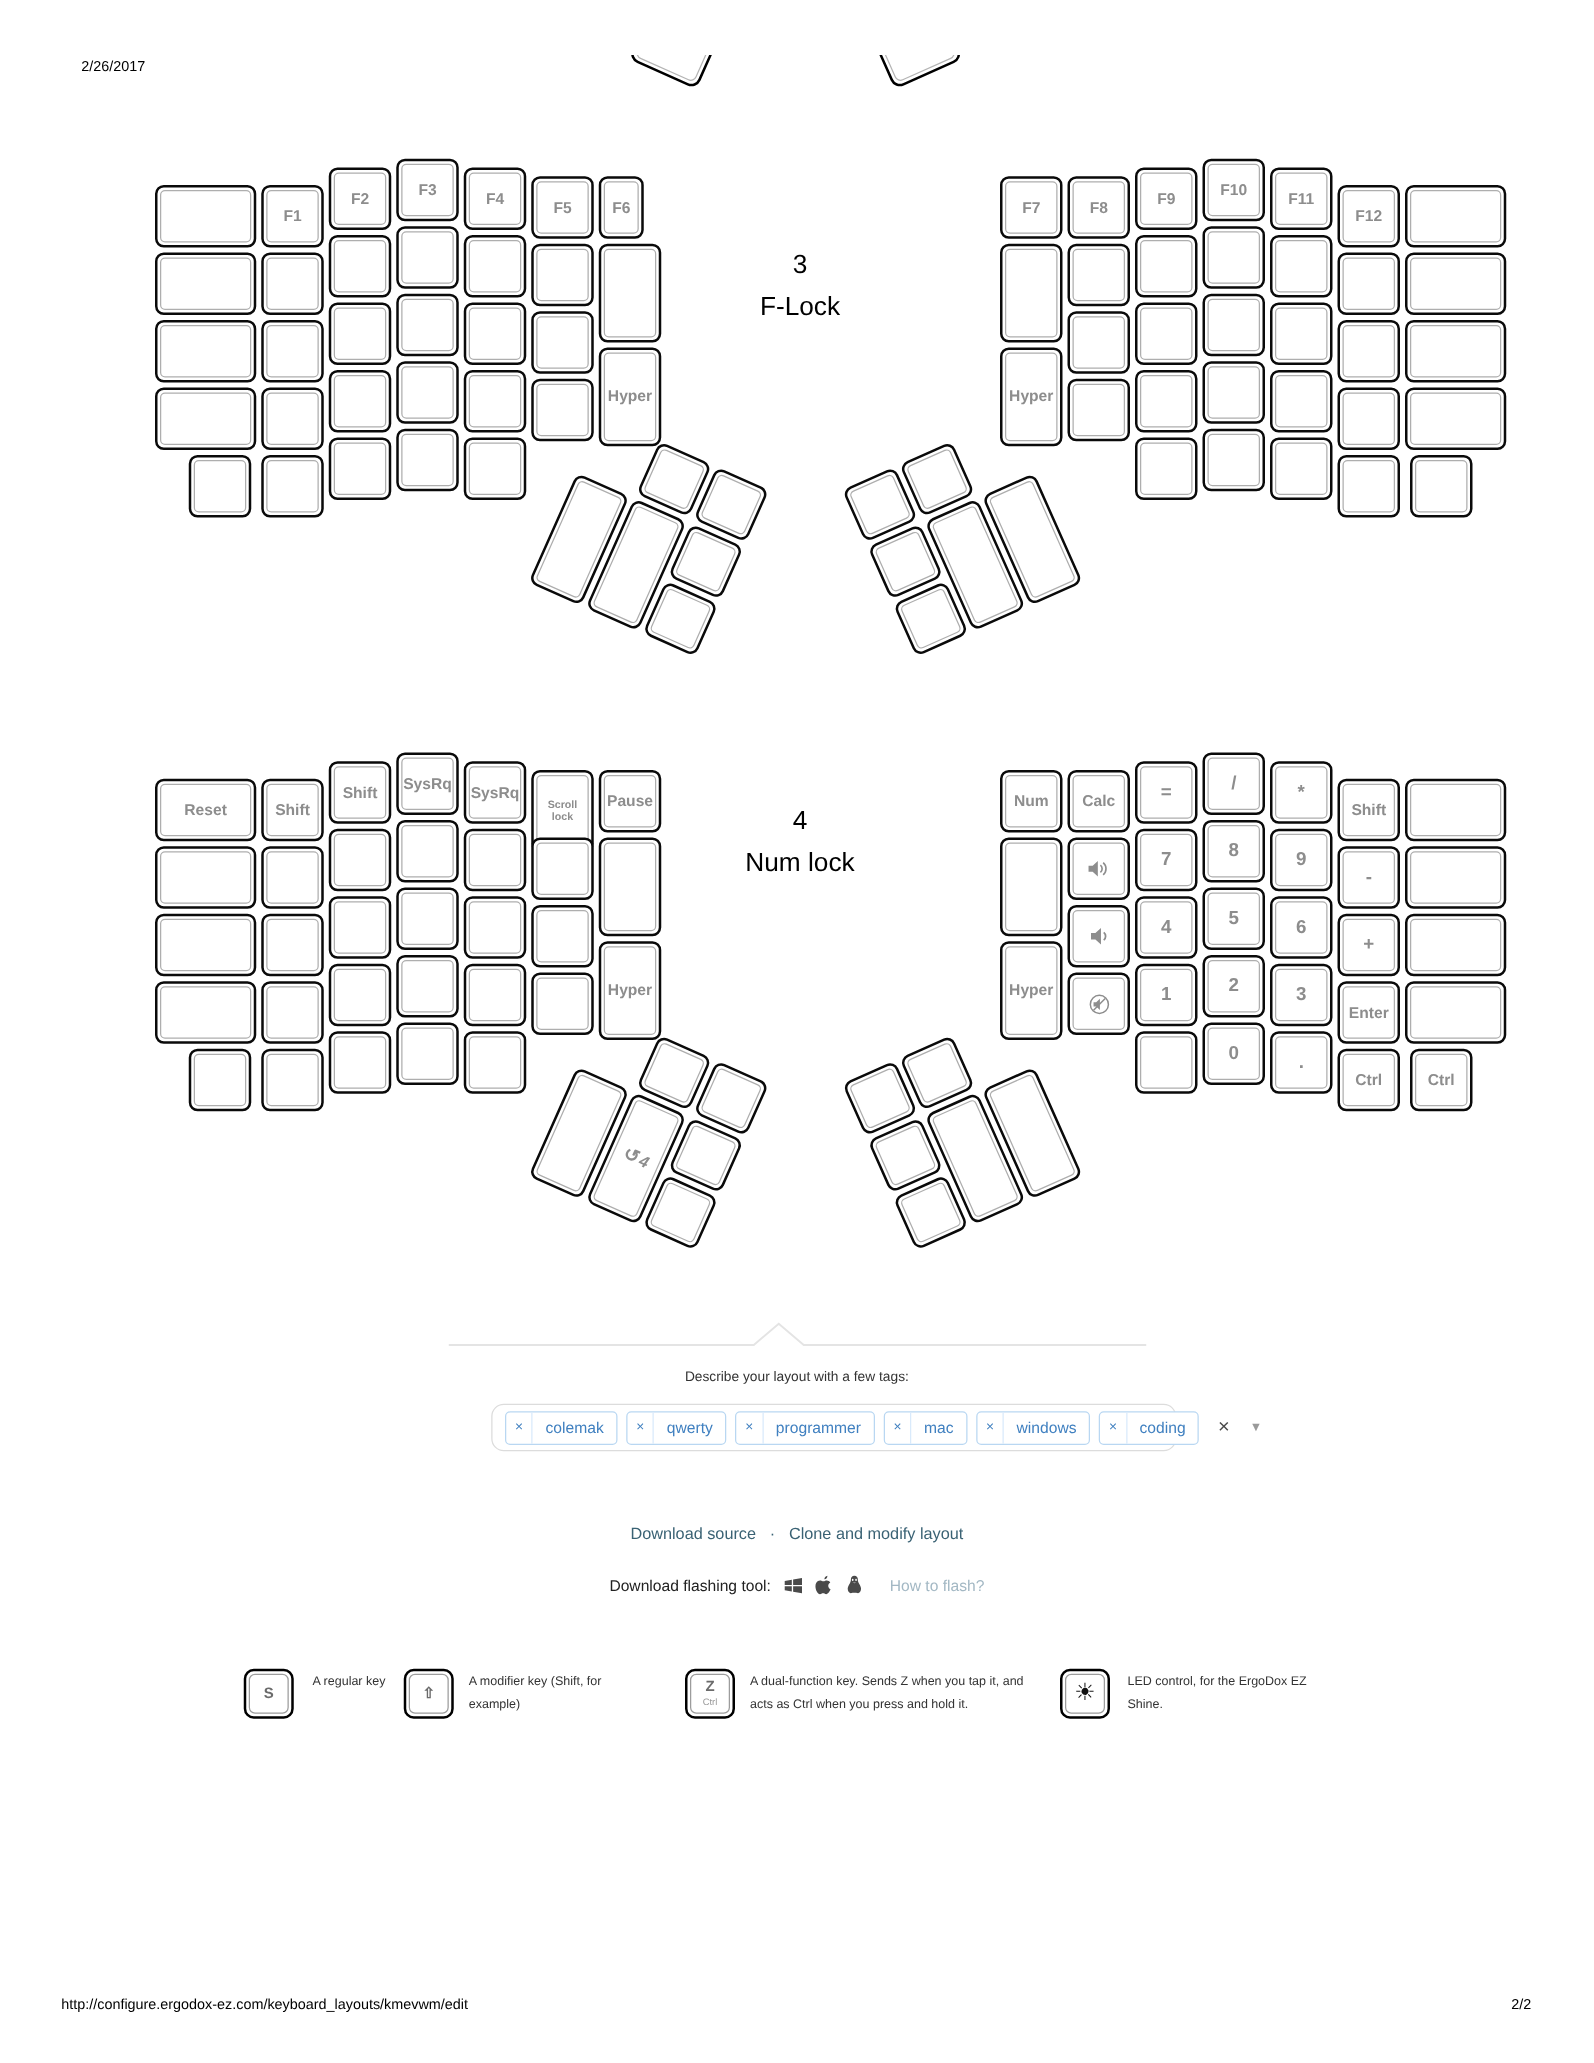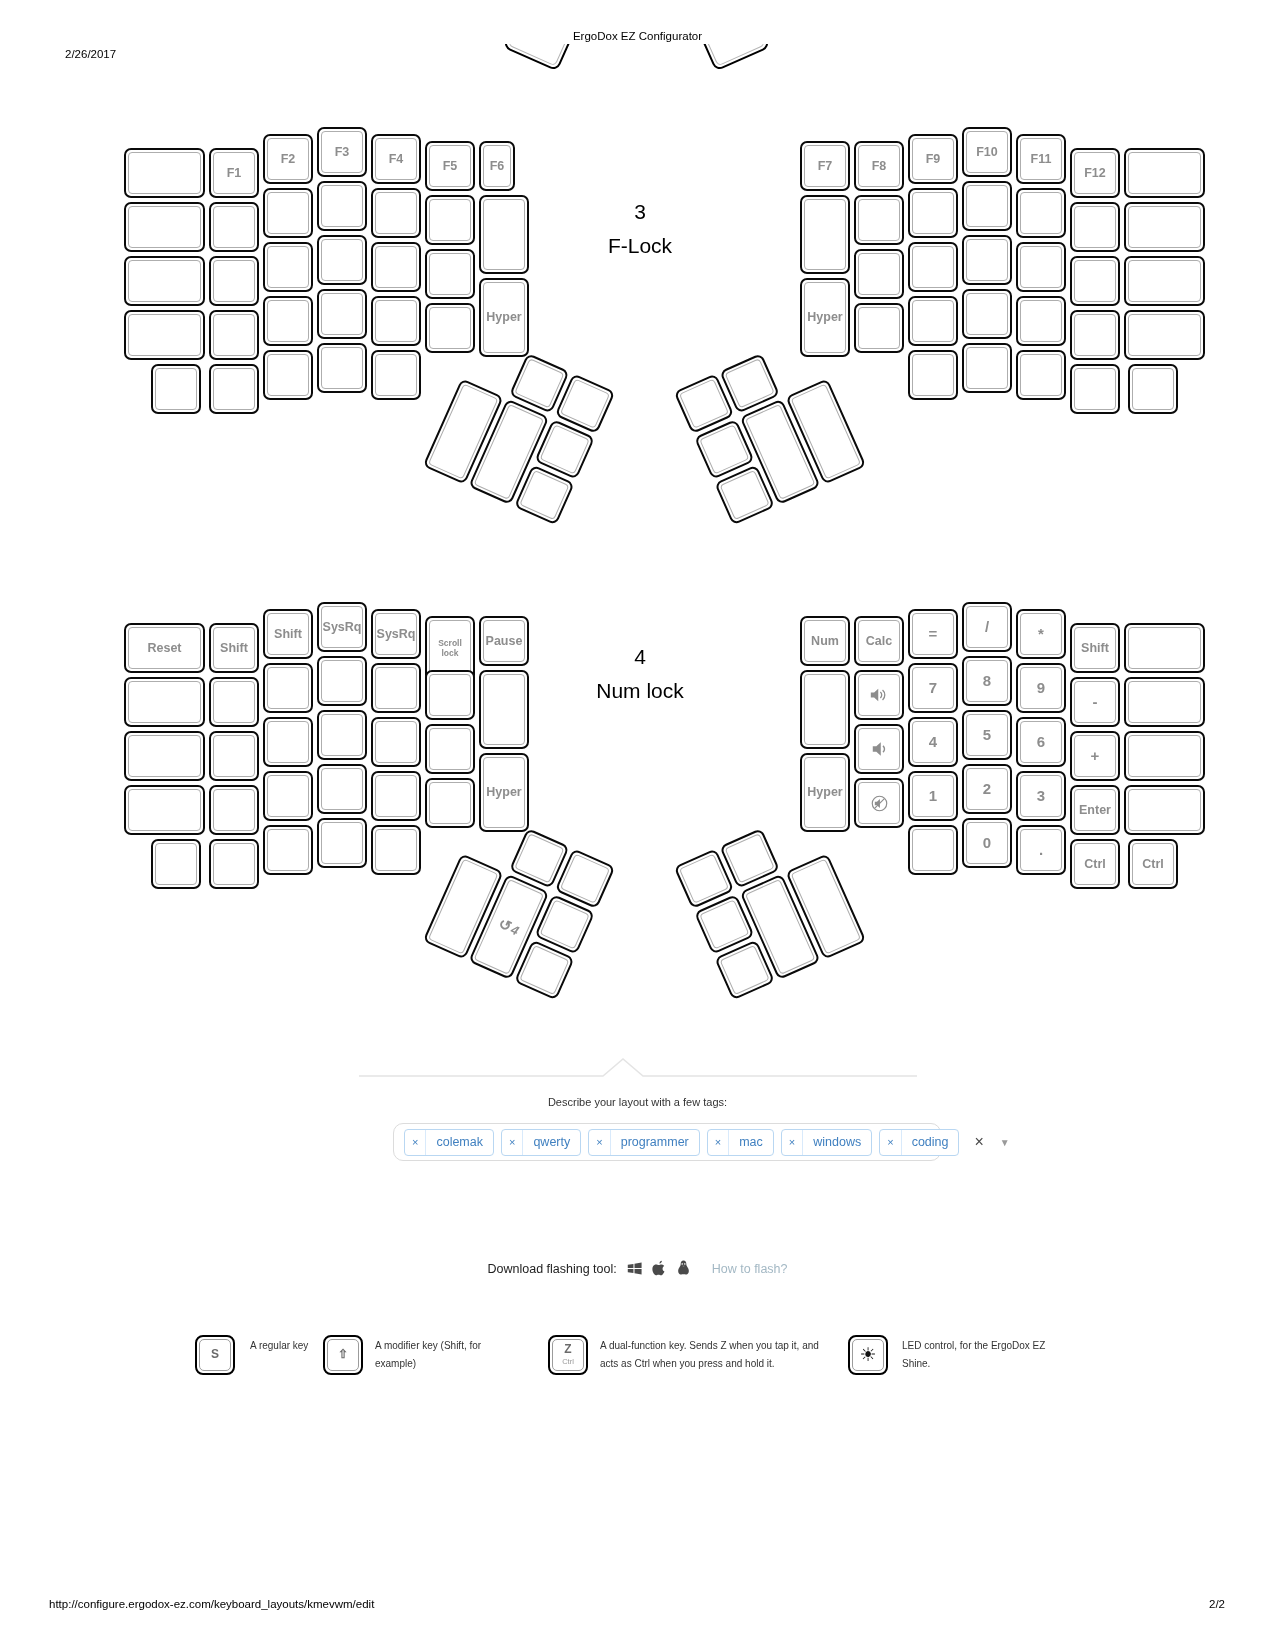--- a/index.html
+++ b/index.html
@@ -62,21 +62,20 @@
 
   .footer-url{position:absolute;left:49px;top:1598px;font-size:11.5px;}
   .footer-page{position:absolute;right:50px;top:1598px;font-size:11.5px;text-align:right;}
 </style>
 </head>
 <body>
 
 <div class="page" id="stage">
 
   <div class="hdr-date">2/26/2017</div>
-  <div class="hdr-title">ErgoDox EZ Configurator</div>
 
   <div class="fragments">
     <div class="frag" style="left:512px;transform:rotate(24deg);">
         <div class="cap"></div>
       </div>
     <div class="frag" style="left:701px;transform:rotate(-24deg);">
         <div class="cap"></div>
       </div>
   </div>
 
@@ -116,20 +115,23 @@
         <span class="lbl">windows</span>
       </span>
       <span class="tag">
         <span class="x">×</span>
         <span class="lbl">coding</span>
       </span>
       <span class="clear-all">×</span>
       <span class="dd">▼</span>
     </div>
 
+  <div class="links">
+    <a>Download source</a><span class="dot">·</span><a>Clone and modify layout</a>
+  </div>
 
   <div class="flash">
     <span>Download flashing tool:</span>
     <span class="ic">
       <svg width="17" height="17" viewBox="0 0 24 24">
           <path d="M2.5 6.8l8-1.3v5.7H2.5zM12 5.2L22 3.5v7.7H12zM2.5 12.8h8v5.7l-8-1.3zM12 12.8h10v7.7L12 18.8z" fill="#4a4a4a"></path>
         </svg>
     </span>
     <span class="ic">
       <svg width="15" height="17" viewBox="0 0 24 28">

